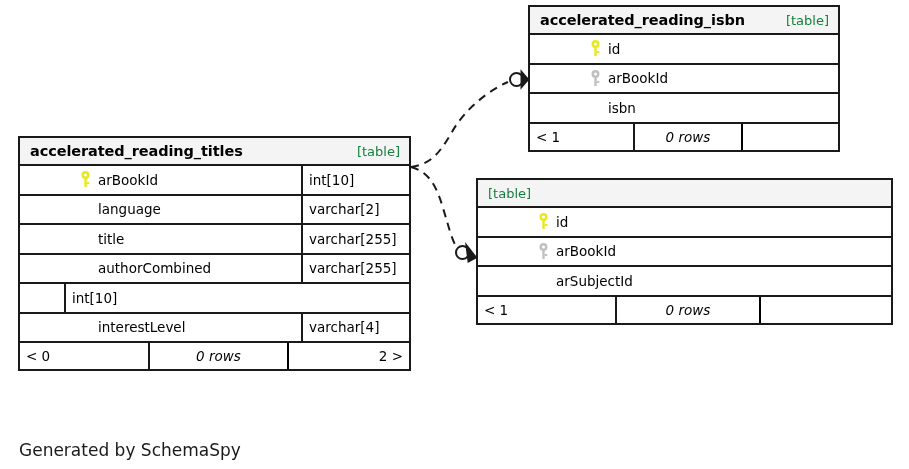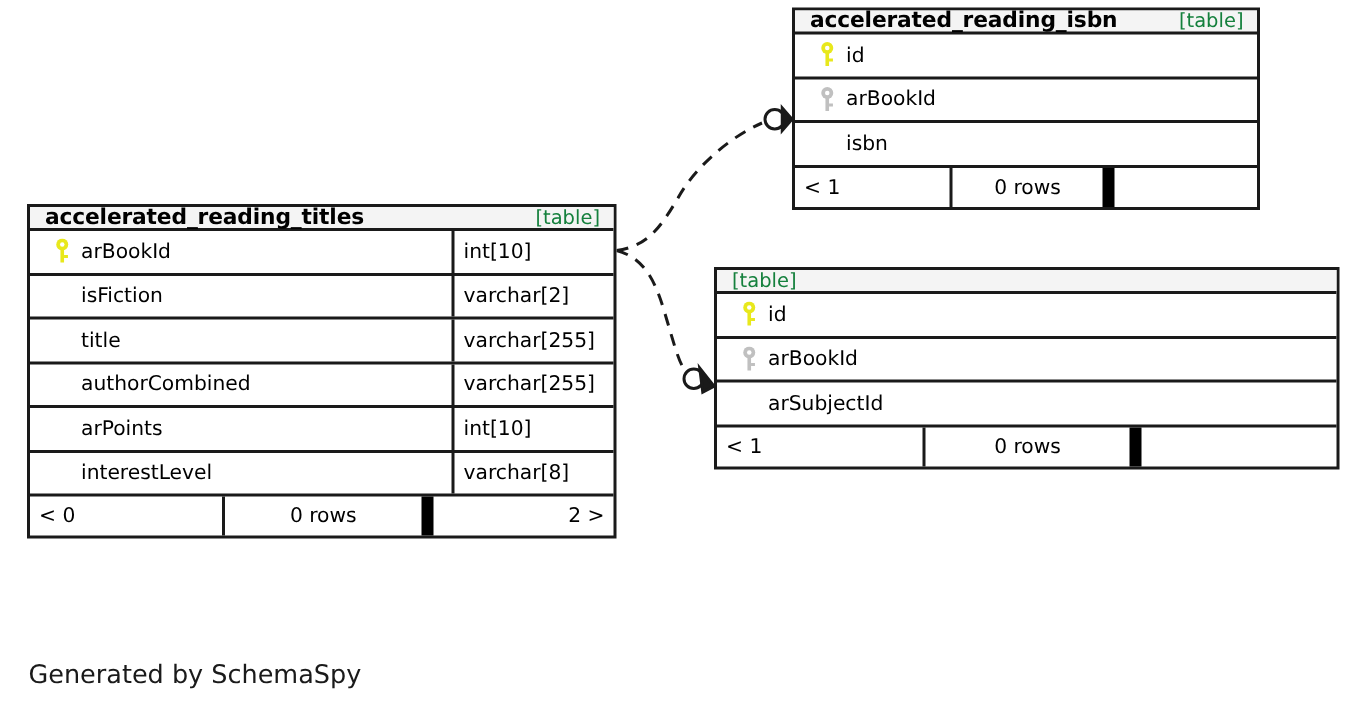--- a/index.html
+++ b/index.html
@@ -37,39 +37,40 @@
     z-index: 2;
   }
   .tbl-header {
     display: flex;
     align-items: center;
     justify-content: space-between;
     box-sizing: border-box;
     background: #f4f4f4;
     border-bottom: 2px solid #1a1a1a;
     padding: 0 9px 0 10px;
-    height: 16px;
+    height: 28px;
   }
   .tbl-title {
     font-size: 14.5px;
     font-weight: bold;
     color: #000000;
     letter-spacing: -0.1px;
     white-space: nowrap;
   }
   .tbl-tag {
     font-size: 13px;
     color: #15803d;
     white-space: nowrap;
   }
   .tbl-row {
     display: flex;
     box-sizing: border-box;
     border-bottom: 2px solid #1a1a1a;
     height: 29.5px;
+    padding-left: 44px;
   }
   .cell-name {
     flex: 1 1 auto;
     box-sizing: border-box;
     display: flex;
     align-items: center;
     padding-left: 8px;
     font-size: 13.5px;
     color: #000000;
     min-width: 0;
@@ -108,21 +109,22 @@
     align-items: center;
     font-size: 13.5px;
     color: #000000;
     padding: 0 6px;
     white-space: nowrap;
   }
   .foot-left { justify-content: flex-start; }
   .foot-mid {
     justify-content: center;
     border-left: 2px solid #1a1a1a;
-    border-right: 8px solid #000000;
+    border-right: 2px solid #000000;
+    font-style: italic;
   }
   .foot-right { justify-content: flex-end; }
 
   #tbl-titles { left: 18px; top: 136px; width: 393px; }
   #tbl-titles .cell-type { width: 108px; flex: 0 0 108px; text-align: center; }
   #tbl-titles .foot-left { width: 128px; flex: 0 0 128px; }
   #tbl-titles .foot-mid  { width: 141px; flex: 0 0 141px; }
   #tbl-titles .foot-right{ flex: 1 1 auto; }
 
   #tbl-isbn { left: 528px; top: 5px; width: 312px; }
@@ -183,21 +185,21 @@
           </svg>
         </span>
         <span class="col-label">arBookId</span>
       </div>
       <div class="cell-type">int[10]</div>
     </div>
 
     <div class="tbl-row">
       <div class="cell-name">
         <span class="keyslot"></span>
-        <span class="col-label">isFiction</span>
+        <span class="col-label">language</span>
       </div>
       <div class="cell-type">varchar[2]</div>
     </div>
 
     <div class="tbl-row">
       <div class="cell-name">
         <span class="keyslot"></span>
         <span class="col-label">title</span>
       </div>
       <div class="cell-type">varchar[255]</div>
@@ -206,34 +208,30 @@
     <div class="tbl-row">
       <div class="cell-name">
         <span class="keyslot"></span>
         <span class="col-label">authorCombined</span>
       </div>
       <div class="cell-type">varchar[255]</div>
     </div>
 
 
     <div class="tbl-row">
-      <div class="cell-name">
-        <span class="keyslot"></span>
-        <span class="col-label">arPoints</span>
-      </div>
       <div class="cell-type">int[10]</div>
     </div>
 
 
     <div class="tbl-row">
       <div class="cell-name">
         <span class="keyslot"></span>
         <span class="col-label">interestLevel</span>
       </div>
-      <div class="cell-type">varchar[8]</div>
+      <div class="cell-type">varchar[4]</div>
     </div>
 
     <div class="tbl-footer">
       <div class="foot-cell foot-left">&lt; 0</div>
       <div class="foot-cell foot-mid">0 rows</div>
       <div class="foot-cell foot-right">2 &gt;</div>
     </div>
   </div>
 
   <div class="table-box" id="tbl-isbn">

